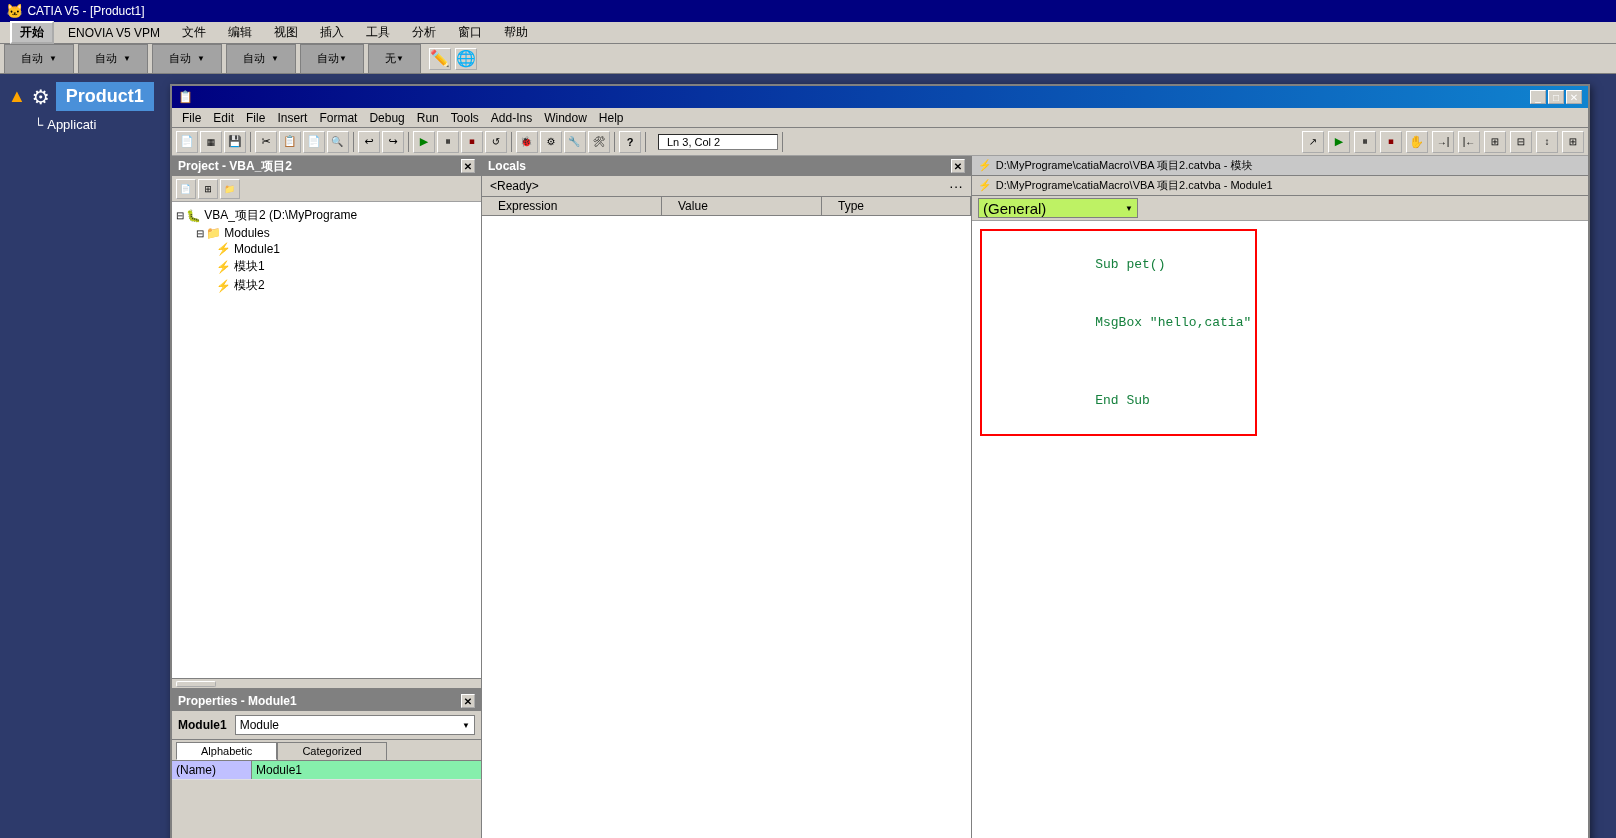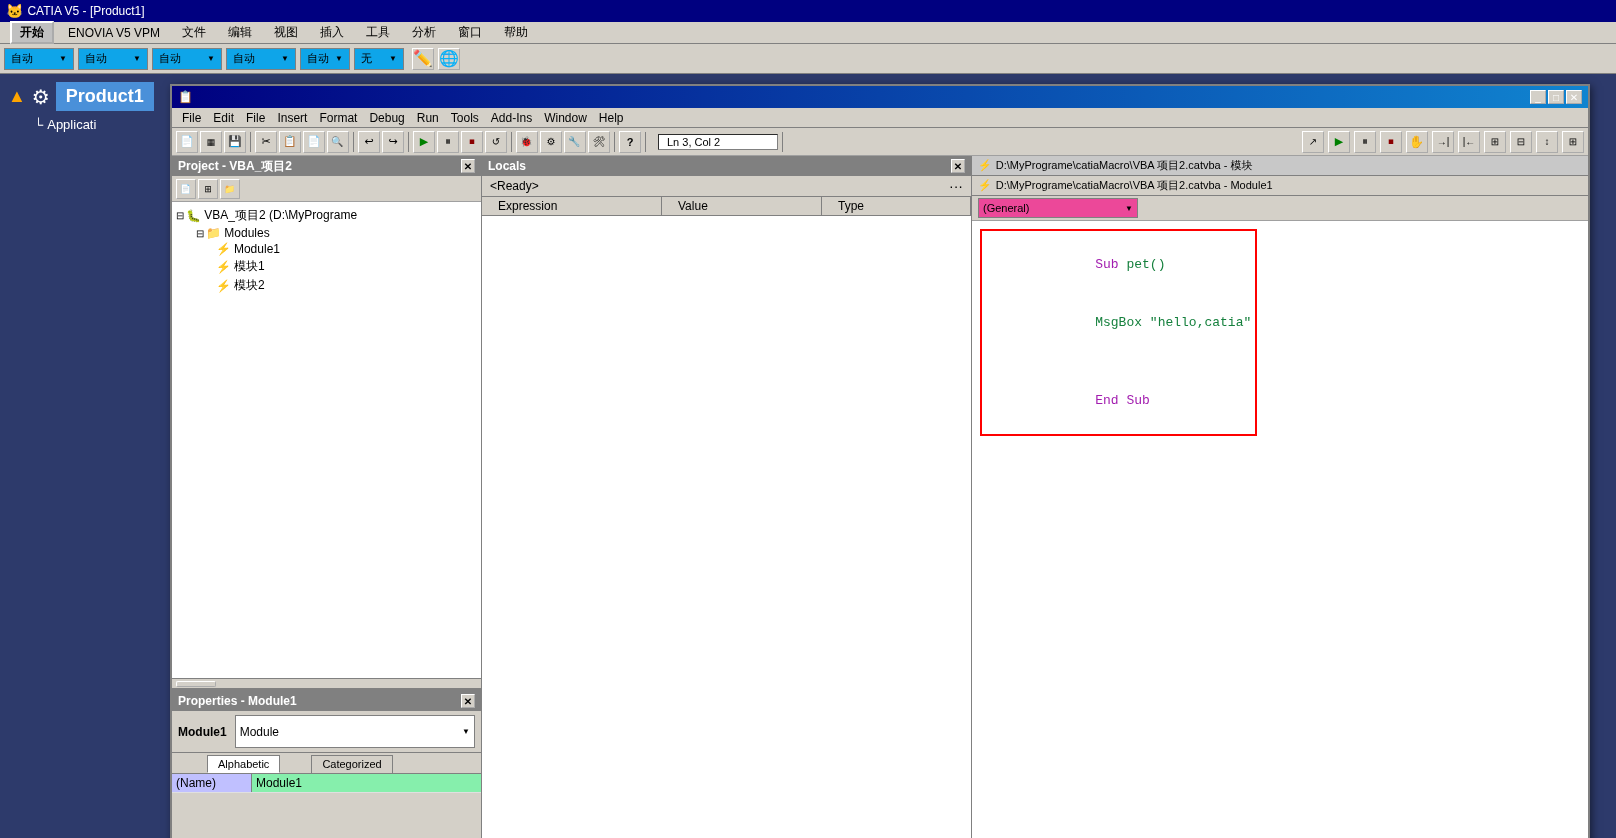--- a/index.html
+++ b/index.html
@@ -44,24 +44,24 @@
     .catia-toolbar {
       background: #d4d0c8;
       border-bottom: 1px solid #808080;
       display: flex;
       align-items: center;
       height: 30px;
       padding: 2px 4px;
       gap: 4px;
     }
     .toolbar-select {
-      background: #0ea5e9;
+      background: #a3a3a3;
       border: 1px solid #808080;
-      height: 22px;
-      padding: 0 6px;
+      height: 30px;
+      padding: 0 16px;
       display: flex;
       align-items: center;
       min-width: 70px;
       font-size: 11px;
     }
     .toolbar-select::after { content: '▼'; margin-left: auto; font-size: 8px; }
 
     
     .catia-workspace {
       background: #2d3a6b;
@@ -259,43 +259,42 @@
       padding: 4px 6px;
       display: flex;
       align-items: center;
       gap: 8px;
       border-bottom: 1px solid #808080;
     }
     .props-label { font-weight: bold; font-size: 12px; }
     .props-dropdown {
       border: 1px solid #808080;
       background: white;
-      height: 33px;
+      height: 20px;
       display: flex;
       align-items: center;
       padding: 0 4px;
       flex: 1;
       font-size: 12px;
     }
     .props-dropdown::after { content: '▼'; margin-left: auto; font-size: 8px; }
 
     .props-tabs {
       display: flex;
       background: #d4d0c8;
       padding: 2px 4px 0;
       border-bottom: 1px solid #808080;
     }
     .props-tab {
-      padding: 2px 10px;
+      padding: 2px 24px;
       font-size: 11px;
       cursor: pointer;
       border: 1px solid #808080;
       border-bottom: none;
       background: #d4d0c8;
-      margin-left: 31px;
     }
     .props-tab.active {
       background: white;
       border-bottom: 1px solid white;
       z-index: 1;
     }
 
     .props-table {
       background: #86efac;
       font-size: 12px;
@@ -367,25 +366,25 @@
     .code-toolbar {
       background: #d4d0c8;
       border-bottom: 1px solid #a0a0a0;
       padding: 2px 6px;
       font-size: 11px;
       display: flex;
       align-items: center;
       gap: 6px;
     }
     .code-dropdown {
-      background: #ec4899;
+      background: #bef264;
       border: 1px solid #808080;
       height: 20px;
       min-width: 160px;
-      font-size: 11px;
+      font-size: 15px;
       padding: 0 4px;
       display: flex;
       align-items: center;
     }
     .code-dropdown::after { content: '▼'; margin-left: auto; font-size: 8px; }
 
     .code-editor {
       flex: 1;
       background: white;
       font-family: 'Courier New', monospace;
@@ -394,21 +393,21 @@
       overflow: auto;
       position: relative;
     }
     .code-highlighted {
       border: 2px solid red;
       display: inline-block;
       padding: 4px;
       background: white;
     }
     .code-line { line-height: 1.5; white-space: pre; }
-    .code-blue { color: #a21caf; }
+    .code-blue { color: #15803d; }
     .code-black { color: #15803d; }
 
     
     .right-top-bar {
       background: #c8c8c8;
       border-bottom: 1px solid #808080;
       padding: 2px 6px;
       font-size: 11px;
       display: flex;
       align-items: center;

